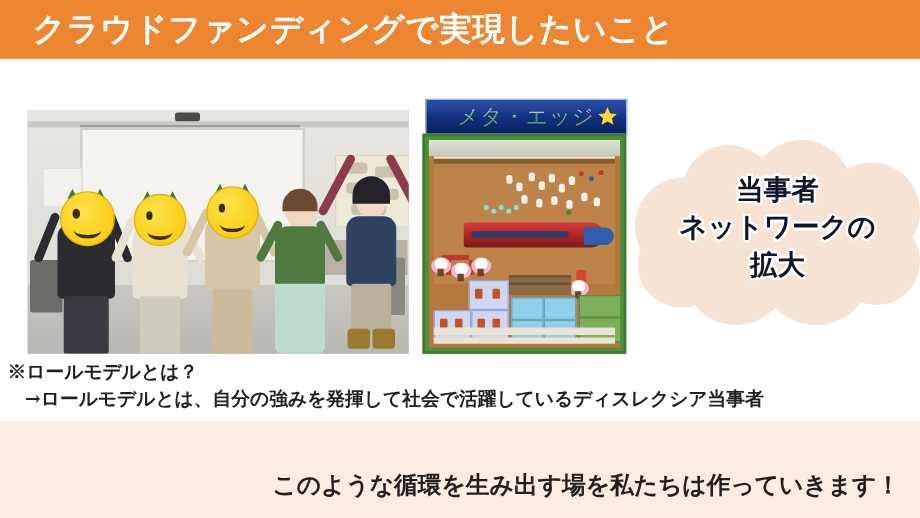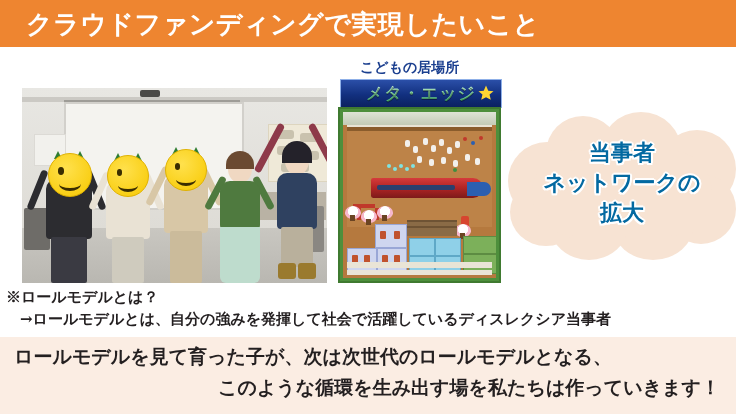--- a/index.html
+++ b/index.html
@@ -88,21 +88,21 @@
     font-size:14px;font-weight:700;color:#1b3f8f;white-space:nowrap;
     font-family:"DejaVu Sans","Liberation Sans",sans-serif;
   }
   .game-banner{
     position:absolute;left:340px;top:79px;width:160px;height:27px;
     background:linear-gradient(180deg,#2b4fa8 0%,#12307f 55%,#0b2160 100%);
     border:1px solid #8fb0e8;
     display:flex;align-items:center;justify-content:center;
   }
   .game-banner-text{
-    font-size:17px;font-weight:700;letter-spacing:1px;
+    font-size:17px;font-weight:400;letter-spacing:1px;
     background:linear-gradient(180deg,#eafff0 0%,#8fe6a8 48%,#2aa85a 100%);
     -webkit-background-clip:text;background-clip:text;color:#79dd9a;
     -webkit-text-fill-color:transparent;
     font-family:"DejaVu Sans","Liberation Sans",sans-serif;
     text-shadow:0 1px 0 rgba(0,0,0,.35);
   }
   .banner-star{
     position:absolute;right:6px;top:4px;width:18px;height:18px;color:#ffd633;
   }
   .game-frame{
@@ -147,21 +147,21 @@
   .g-bottom2{position:absolute;left:4px;bottom:3px;width:calc(100% - 8px);height:5px;background:#e9e4d6;}
 
   
   .cloud{
     position:absolute;left:508px;top:112px;width:228px;height:148px;
   }
   .cloud span.lobe{position:absolute;background:#f7e3d3;border-radius:50%;}
   .cloud-text{
     position:absolute;left:0;top:26px;width:228px;
     text-align:center;font-size:22px;font-weight:700;line-height:30px;
-    color:#0369a1;white-space:pre-line;
+    color:#0f172a;white-space:pre-line;
     font-family:"DejaVu Sans","Liberation Sans",sans-serif;
     text-shadow:
       2px 0 0 #fff,-2px 0 0 #fff,0 2px 0 #fff,0 -2px 0 #fff,
       1.5px 1.5px 0 #fff,-1.5px 1.5px 0 #fff,1.5px -1.5px 0 #fff,-1.5px -1.5px 0 #fff;
   }
 
   
   .note{
     position:absolute;color:#231f20;white-space:nowrap;
     font-family:"DejaVu Serif","Liberation Serif",serif;font-weight:700;
@@ -259,21 +259,20 @@
       <div class="p-body" style="left:9px;top:40px;width:40px;height:56px;background:#2f4160;"></div>
       <div class="p-legs" style="left:13px;top:94px;width:32px;height:40px;background:#b9b09c;"></div>
       <div class="p-legs" style="left:10px;top:130px;width:18px;height:16px;background:#9a7a2e;border-radius:3px;"></div>
       <div class="p-legs" style="left:30px;top:130px;width:18px;height:16px;background:#9a7a2e;border-radius:3px;"></div>
     </div>
 
     <div class="person" style="left:252px;width:0;height:0;"></div>
     <div class="person" style="left:300px;width:0;height:0;"></div>
   </div>
 
-  <div class="game-caption">こどもの居場所</div>
   <div class="game-banner">
     <span class="game-banner-text">メタ・エッジ</span>
     <svg class="banner-star" viewBox="0 0 24 24" fill="currentColor">
       <path d="M12 2l3 7 7 .5-5.3 4.6 1.7 7L12 17.6 5.6 21l1.7-7L2 9.5 9 9z"></path>
     </svg>
   </div>
   <div class="game-frame">
     <div class="game-inner">
       <div class="g-wall-top"></div>
       <div class="g-wall-strip"></div>
@@ -351,16 +350,15 @@
     <span class="lobe" style="left:24px;top:38px;width:180px;height:86px;border-radius:46px;"></span>
     <div class="cloud-text">当事者
 ネットワークの
 拡大</div>
   </div>
 
   <div class="note note-1">※ロールモデルとは？</div>
   <div class="note note-2">→ロールモデルとは、自分の強みを発揮して社会で活躍しているディスレクシア当事者</div>
 
   <div class="bottom-band"></div>
-  <div class="bottom-l1">ロールモデルを見て育った子が、次は次世代のロールモデルとなる、</div>
   <div class="bottom-l2">このような循環を生み出す場を私たちは作っていきます！</div>
 
 </div>
 
 </body></html>

